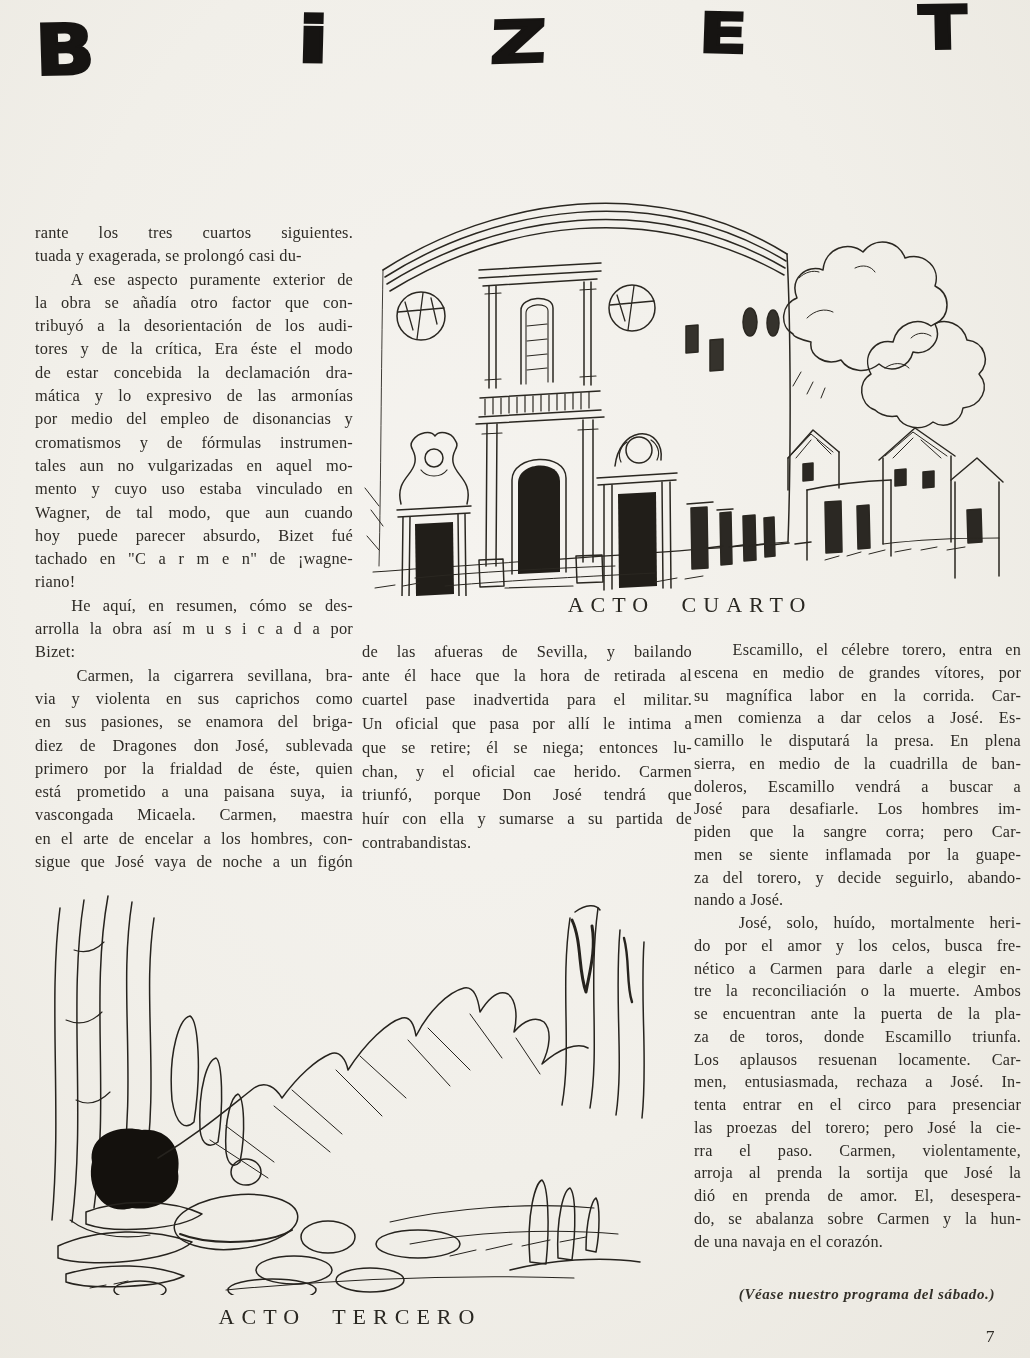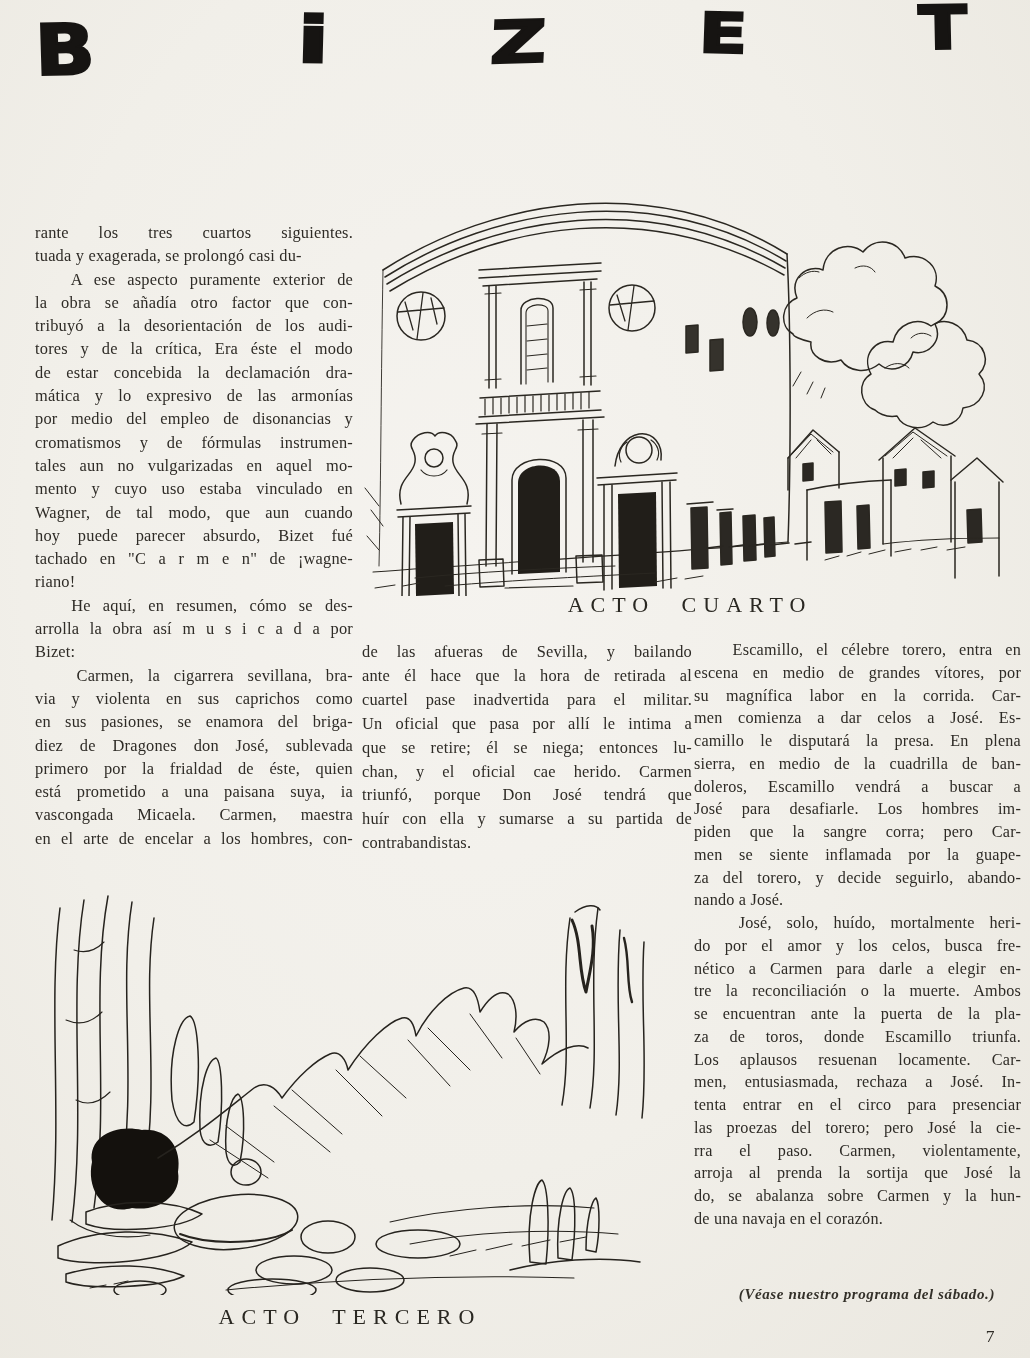--- a/index.html
+++ b/index.html
@@ -182,20 +182,21 @@
       </div>
     <div class="para flush">
         <div>&nbsp;&nbsp;&nbsp;Carmen, la cigarrera sevillana, bra-</div>
         <div>via y violenta en sus caprichos como</div>
         <div>en sus pasiones, se enamora del briga-</div>
         <div>diez de Dragones don José, sublevada</div>
         <div>primero por la frialdad de éste, quien</div>
         <div>está prometido a una paisana suya, ia</div>
         <div>vascongada Micaela. Carmen, maestra</div>
         <div>en el arte de encelar a los hombres, con-</div>
+        <div>sigue que José vaya de noche a un figón</div>
       </div>
   </div>
 
   <div class="col col-middle">
     <div class="para">
         <div>de las afueras de Sevilla, y bailando</div>
         <div>ante él hace que la hora de retirada al</div>
         <div>cuartel pase inadvertida para el militar.</div>
         <div>Un oficial que pasa por allí le intima a</div>
         <div>que se retire; él se niega; entonces lu-</div>
@@ -227,20 +228,21 @@
         <div>nético a Carmen para darle a elegir en-</div>
         <div>tre la reconciliación o la muerte. Ambos</div>
         <div>se encuentran ante la puerta de la pla-</div>
         <div>za de toros, donde Escamillo triunfa.</div>
         <div>Los aplausos resuenan locamente. Car-</div>
         <div>men, entusiasmada, rechaza a José. In-</div>
         <div>tenta entrar en el circo para presenciar</div>
         <div>las proezas del torero; pero José la cie-</div>
         <div>rra el paso. Carmen, violentamente,</div>
         <div>arroja al prenda la sortija que José la</div>
+        <div>dió en prenda de amor. El, desespera-</div>
         <div>do, se abalanza sobre Carmen y la hun-</div>
         <div>de una navaja en el corazón.</div>
       </div>
   </div>
 
   <div class="footnote">(Véase nuestro programa del sábado.)</div>
 
   <div class="fig" style="left:30px;top:890px;width:640px;height:405px;">
     <svg viewBox="0 0 640 405">
       <g stroke="#26231e" stroke-width="1.5" fill="none" stroke-linecap="round" stroke-linejoin="round">

